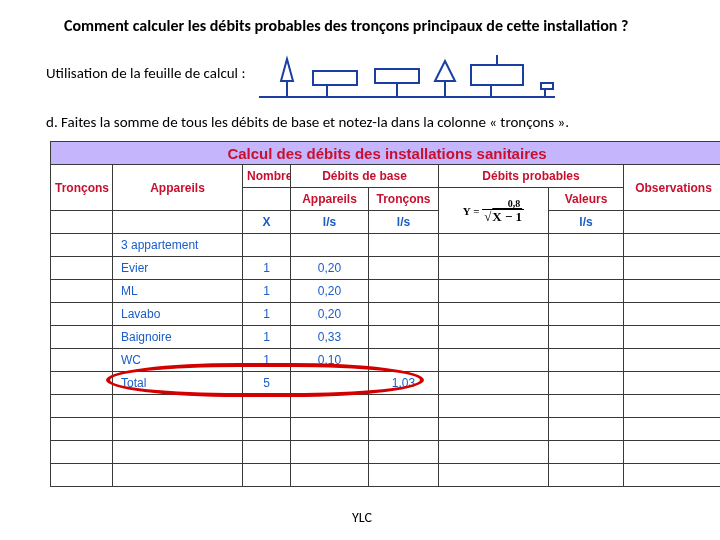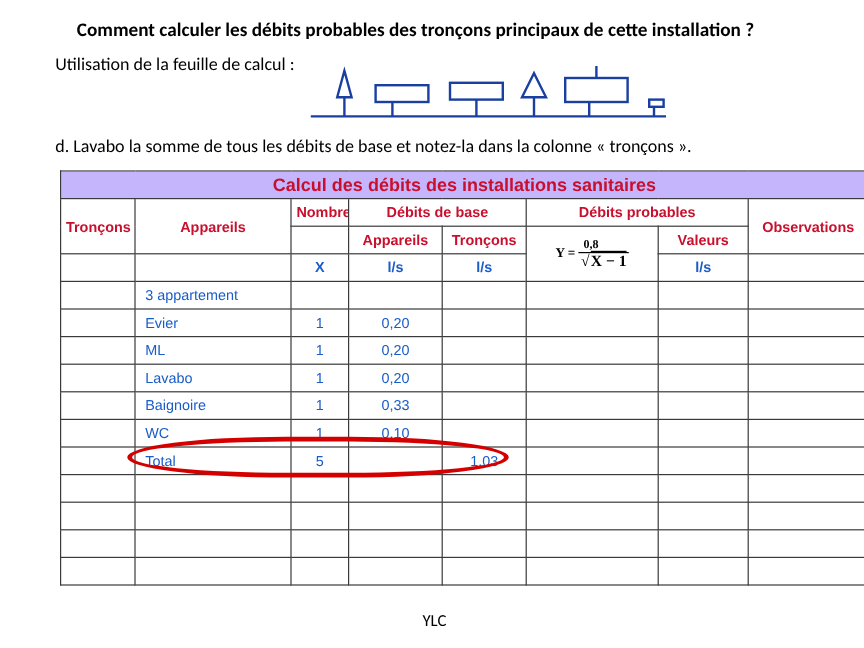--- a/index.html
+++ b/index.html
@@ -22,21 +22,21 @@
     font-size: 16px;
     margin: 4px 0 10px 18px;
   }
   .step {
     font-size: 15px;
     margin: 0 0 10px 16px;
     text-decoration: underline;
   }
   .subline-row {
     display: flex;
-    align-items: flex-start;
+    align-items: center;
     gap: 12px;
   }
   .subline {
     font-size: 15px;
     margin: 0 0 8px 0;
   }
   .schematic {
     width: 300px;
     height: 60px;
     flex: 0 0 auto;
@@ -105,21 +105,21 @@
     display: inline-block;
     font-family: "Times New Roman", serif;
     font-size: 11px;
     color: #000;
     line-height: 1;
   }
   .formula .eq { vertical-align: middle; }
   .formula .frac {
     display: inline-block;
     vertical-align: middle;
-    text-align: left;
+    text-align: right;
     line-height: 1;
   }
   .formula .num { display:block; border-bottom:1px solid #000; padding:0 4px; font-size:10px;}
   .formula .den { display:block; padding:0 2px; font-size:13px;}
   .sqrt { text-decoration: overline; padding-left:1px;}
 
   
   .oval {
     position: absolute;
     border: 4px solid #d40000;
@@ -158,21 +158,21 @@
           <line x1="234" y1="52" x2="234" y2="40"></line>
           <rect x="214" y="20" width="52" height="20" fill="#fff"></rect>
           <line x1="240" y1="20" x2="240" y2="10"></line>
           <line x1="288" y1="52" x2="288" y2="44"></line>
           <rect x="284" y="38" width="12" height="6" fill="#fff"></rect>
         </g>
       </svg>
     </div>
   </div>
 
-  <div class="instr">d. Lavabo la somme de tous les débits de base et notez-la dans la colonne « tronçons ».</div>
+  <div class="instr">d. Faites la somme de tous les débits de base et notez-la dans la colonne « tronçons ».</div>
 
   <div class="tbl-wrap">
     <table class="calc">
       <colgroup>
         <col class="c-rep">
           <col class="c-app">
           <col class="c-nom">
         <col class="c-dapp">
           <col class="c-dtr">
           <col class="c-y">

